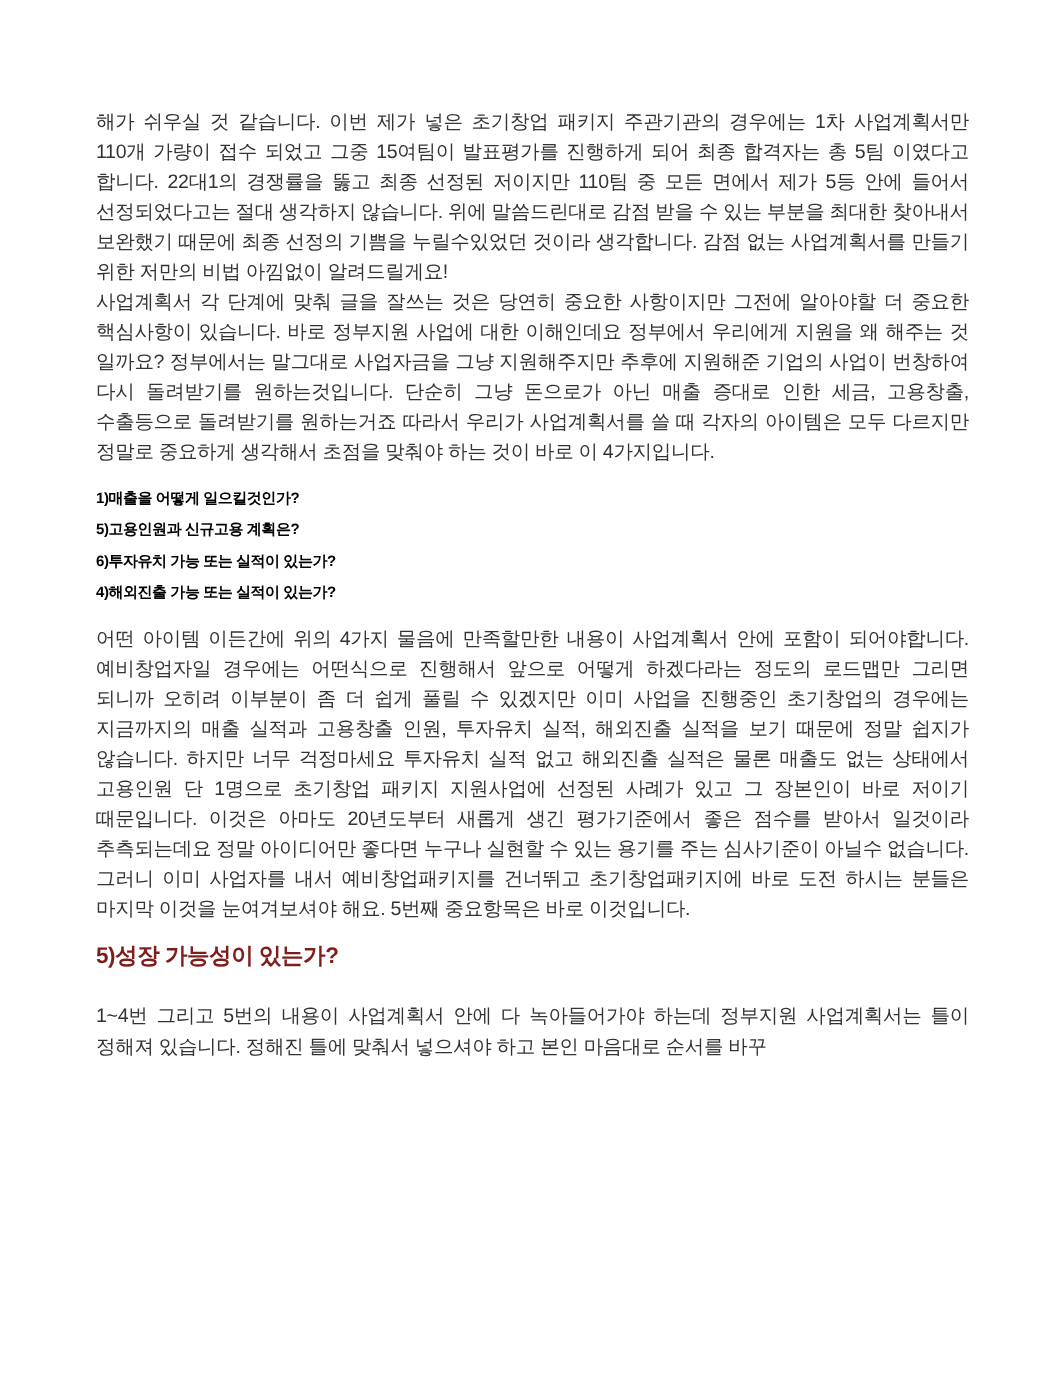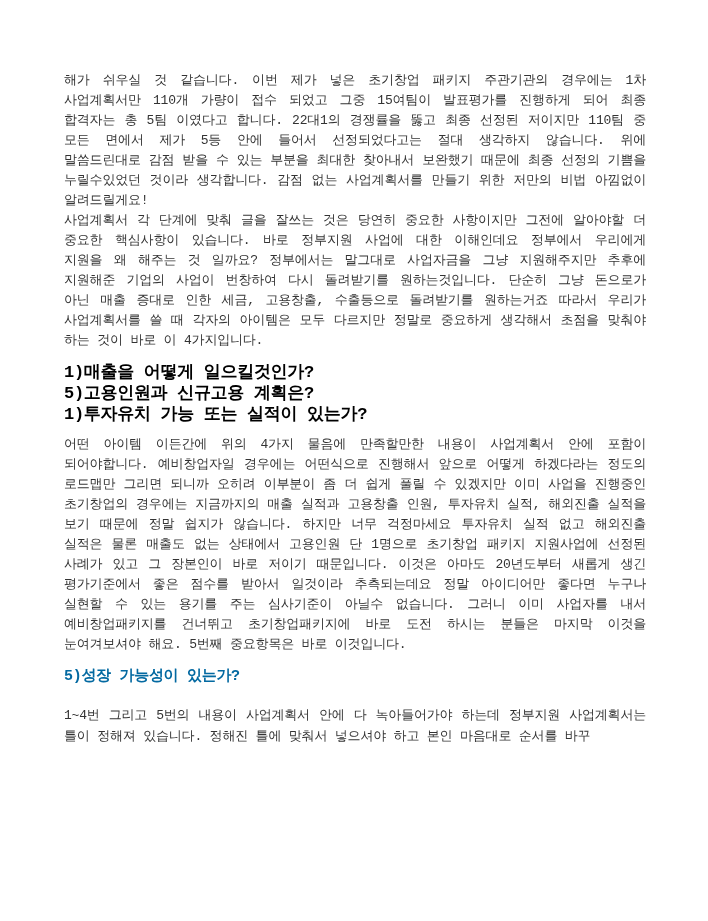--- a/index.html
+++ b/index.html
@@ -6,21 +6,21 @@
     margin: 0;
     padding: 0;
     background: #ffffff;
   }
   .page {
     position: relative;
     width: 708px;
     height: 921px;
     background: #ffffff;
     overflow: hidden;
-    font-family: Liberation Mono, monospace;
+    font-family: Liberation Sans, sans-serif;
   }
   .content {
     position: absolute;
     left: 64px;
     top: 71px;
     width: 582px;
   }
   .body-text {
     margin: 0;
     font-size: 13px;
@@ -35,52 +35,53 @@
     font-size: 17px;
     line-height: 24px;
     font-weight: bold;
     color: #000000;
     letter-spacing: -0.3px;
   }
   .para-2 { }
   .key-list { margin-top: 11px; }
   .key-item {
     margin: 0;
-    font-size: 17px;
+    font-size: 10px;
     line-height: 21px;
     font-weight: bold;
     color: #000000;
     letter-spacing: -0.3px;
   }
   .para-3 { margin-top: 10px; }
   .sub-heading {
     margin: 10px 0 0 0;
     font-size: 15px;
     line-height: 24px;
     font-weight: bold;
-    color: #0369a1;
+    color: #7f1d1d;
     letter-spacing: -0.3px;
   }
   .para-4 { margin-top: 16px; line-height: 21px; }
 </style>
 </head>
 <body>
 
 <div class="page">
   <div class="content">
 
     <p class="body-text">해가 쉬우실 것 같습니다. 이번 제가 넣은 초기창업 패키지 주관기관의 경우에는 1차 사업계획서만 110개 가량이 접수 되었고 그중 15여팀이 발표평가를 진행하게 되어 최종 합격자는 총 5팀 이였다고 합니다. 22대1의 경쟁률을 뚫고 최종 선정된 저이지만 110팀 중 모든 면에서 제가 5등 안에 들어서 선정되었다고는 절대 생각하지 않습니다. 위에 말씀드린대로 감점 받을 수 있는 부분을 최대한 찾아내서 보완했기 때문에 최종 선정의 기쁨을 누릴수있었던 것이라 생각합니다. 감점 없는 사업계획서를 만들기 위한 저만의 비법 아낌없이 알려드릴게요!</p>
 
 
     <p class="body-text para-2">사업계획서 각 단계에 맞춰 글을 잘쓰는 것은 당연히 중요한 사항이지만 그전에 알아야할 더 중요한 핵심사항이 있습니다. 바로 정부지원 사업에 대한 이해인데요 정부에서 우리에게 지원을 왜 해주는 것 일까요? 정부에서는 말그대로 사업자금을 그냥 지원해주지만 추후에 지원해준 기업의 사업이 번창하여 다시 돌려받기를 원하는것입니다. 단순히 그냥 돈으로가 아닌 매출 증대로 인한 세금, 고용창출, 수출등으로 돌려받기를 원하는거죠 따라서 우리가 사업계획서를 쓸 때 각자의 아이템은 모두 다르지만 정말로 중요하게 생각해서 초점을 맞춰야 하는 것이 바로 이 4가지입니다.</p>
 
     <div class="key-list">
       <p class="key-item">1)매출을 어떻게 일으킬것인가?</p>
       <p class="key-item">5)고용인원과 신규고용 계획은?</p>
-      <p class="key-item">1)투자유치 가능 또는 실적이 있는가?</p>
+      <p class="key-item">6)투자유치 가능 또는 실적이 있는가?</p>
+      <p class="key-item">4)해외진출 가능 또는 실적이 있는가?</p>
     </div>
 
     <p class="body-text para-3">어떤 아이템 이든간에 위의 4가지 물음에 만족할만한 내용이 사업계획서 안에 포함이 되어야합니다. 예비창업자일 경우에는 어떤식으로 진행해서 앞으로 어떻게 하겠다라는 정도의 로드맵만 그리면 되니까 오히려 이부분이 좀 더 쉽게 풀릴 수 있겠지만 이미 사업을 진행중인 초기창업의 경우에는 지금까지의 매출 실적과 고용창출 인원, 투자유치 실적, 해외진출 실적을 보기 때문에 정말 쉽지가 않습니다. 하지만 너무 걱정마세요 투자유치 실적 없고 해외진출 실적은 물론 매출도 없는 상태에서 고용인원 단 1명으로 초기창업 패키지 지원사업에 선정된 사례가 있고 그 장본인이 바로 저이기 때문입니다. 이것은 아마도 20년도부터 새롭게 생긴 평가기준에서 좋은 점수를 받아서 일것이라 추측되는데요 정말 아이디어만 좋다면 누구나 실현할 수 있는 용기를 주는 심사기준이 아닐수 없습니다. 그러니 이미 사업자를 내서 예비창업패키지를 건너뛰고 초기창업패키지에 바로 도전 하시는 분들은 마지막 이것을 눈여겨보셔야 해요. 5번째 중요항목은 바로 이것입니다.</p>
 
     <h3 class="sub-heading">5)성장 가능성이 있는가?</h3>
 
     <p class="body-text para-4">1~4번 그리고 5번의 내용이 사업계획서 안에 다 녹아들어가야 하는데 정부지원 사업계획서는 틀이 정해져 있습니다. 정해진 틀에 맞춰서 넣으셔야 하고 본인 마음대로 순서를 바꾸</p>
 
   </div>
 </div>

